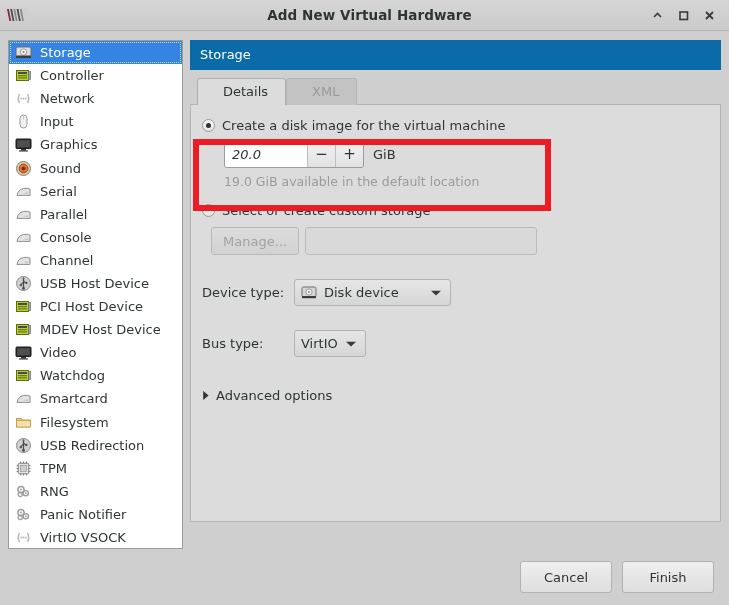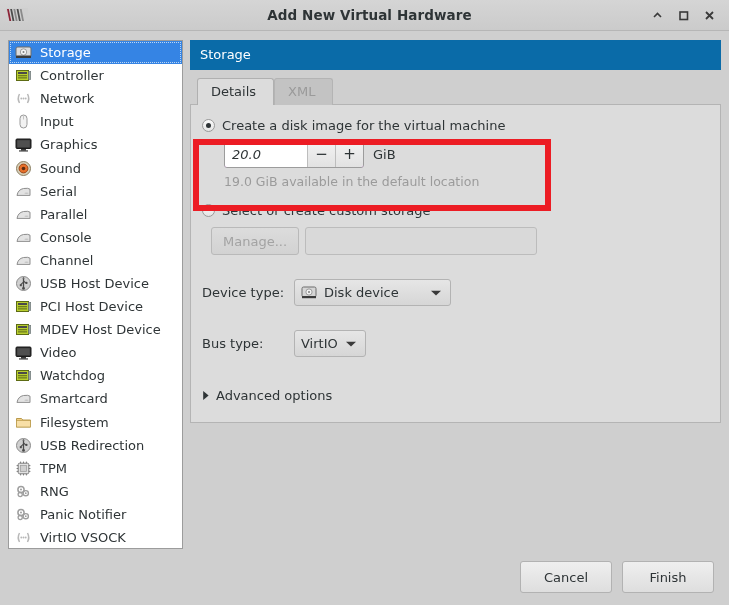--- a/index.html
+++ b/index.html
@@ -122,38 +122,38 @@
   .tabstrip {
     display: flex;
     align-items: flex-end;
     padding-left: 7px;
     height: 27px;
     position: relative;
     z-index: 2;
   }
   .tab {
     font-size: 13px;
-    padding: 5px 17px 6px 13px;
+    padding: 5px 17px 6px 25px;
     border: 1px solid #b4b4b4;
     border-bottom: none;
     border-radius: 3px 3px 0 0;
     background: #c3c3c3;
     color: #9a9a9a;
     line-height: 15px;
   }
   .tab.active {
     background: #dcdcdc;
     color: #2e3436;
     border-color: #b0b0b0;
   }
   .tabpanel {
     background: #dcdcdc;
     border: 1px solid #b4b4b4;
     margin-top: -1px;
-    height: 319px;
+    height: 418px;
     position: relative;
     padding: 13px 0 0 11px;
   }
 
   .opt-row { display: flex; align-items: center; gap: 7px; }
   .radio {
     width: 13px; height: 13px;
     border-radius: 50%;
     border: 1px solid #9a9a9a;
     background: linear-gradient(to bottom,#fafafa,#e4e4e4);

